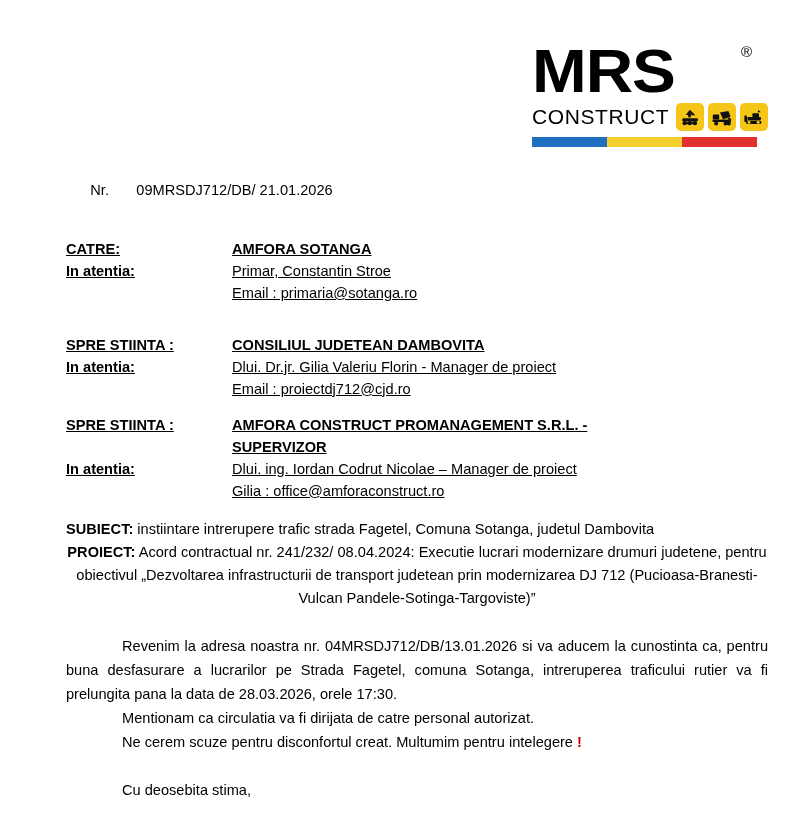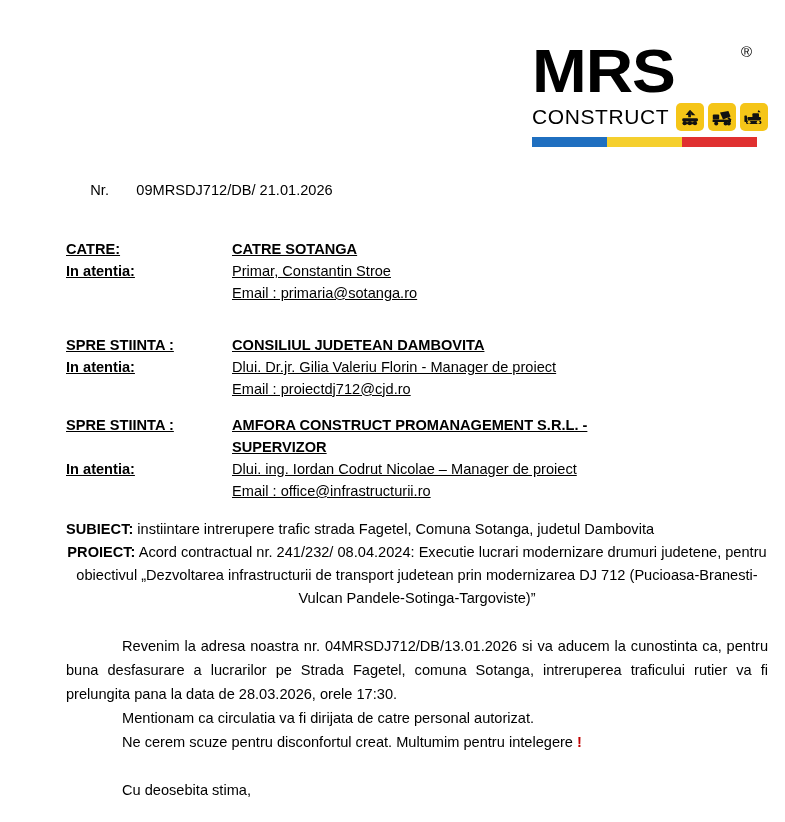--- a/index.html
+++ b/index.html
@@ -251,21 +251,21 @@
 
   <div class="doc">
 
     <div class="nr-line">
       <span class="nr-label">Nr.</span><span>09MRSDJ712/DB/ 21.01.2026</span>
     </div>
 
     <div class="addr-group">
       <div class="addr-row">
         <span class="addr-label">CATRE:</span>
-        <span class="addr-value bold">CATRE SOTANGA</span>
+        <span class="addr-value bold">AMFORA SOTANGA</span>
       </div>
       <div class="addr-row">
         <span class="addr-label">In atentia:</span>
         <span class="addr-value">Primar, Constantin Stroe</span>
       </div>
       <div class="addr-row">
         <span class="addr-label"></span>
         <span class="addr-value">Email : primaria@sotanga.ro</span>
       </div>
     </div>
@@ -295,21 +295,21 @@
       <div class="addr-row">
         <span class="addr-label"></span>
         <span class="addr-value bold">SUPERVIZOR</span>
       </div>
       <div class="addr-row">
         <span class="addr-label">In atentia:</span>
         <span class="addr-value">Dlui. ing. Iordan Codrut Nicolae – Manager de proiect</span>
       </div>
       <div class="addr-row">
         <span class="addr-label"></span>
-        <span class="addr-value">Email : office@infrastructurii.ro</span>
+        <span class="addr-value">Gilia : office@amforaconstruct.ro</span>
       </div>
     </div>
 
     <div class="subject-block">
       <div class="sp-line">
         <span class="sp-key">SUBIECT:</span><span> instiintare intrerupere trafic strada Fagetel, Comuna Sotanga, judetul Dambovita</span>
       </div>
       <div class="proiect-para">
         <span class="sp-key">PROIECT:</span><span> Acord contractual nr. 241/232/ 08.04.2024: Executie lucrari modernizare drumuri judetene, pentru obiectivul „Dezvoltarea infrastructurii de transport judetean prin modernizarea DJ 712 (Pucioasa-Branesti-Vulcan Pandele-Sotinga-Targoviste)”</span>
       </div>

